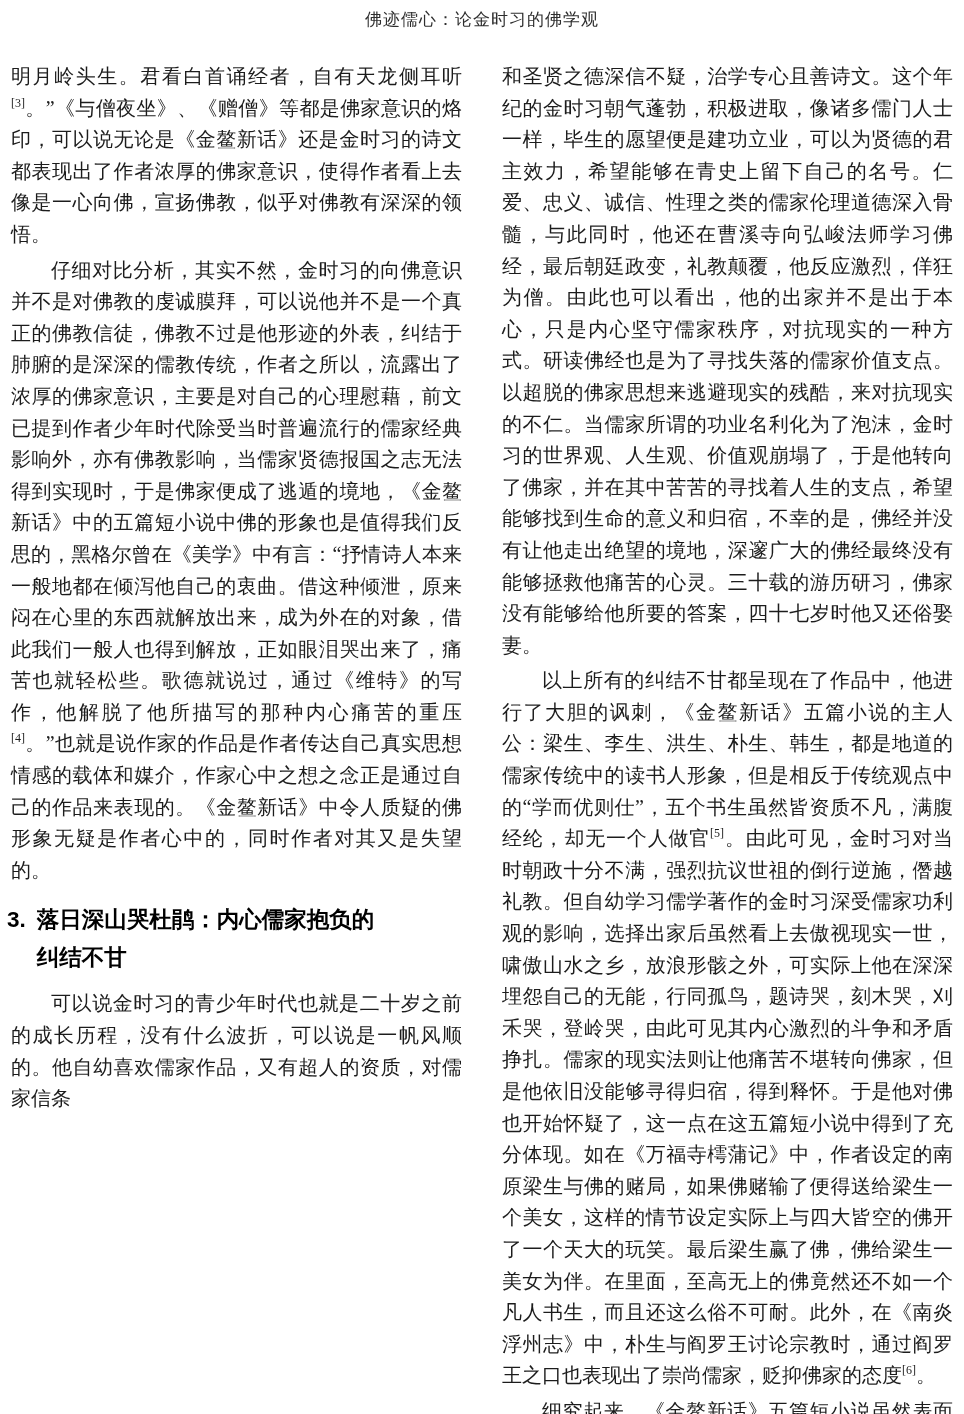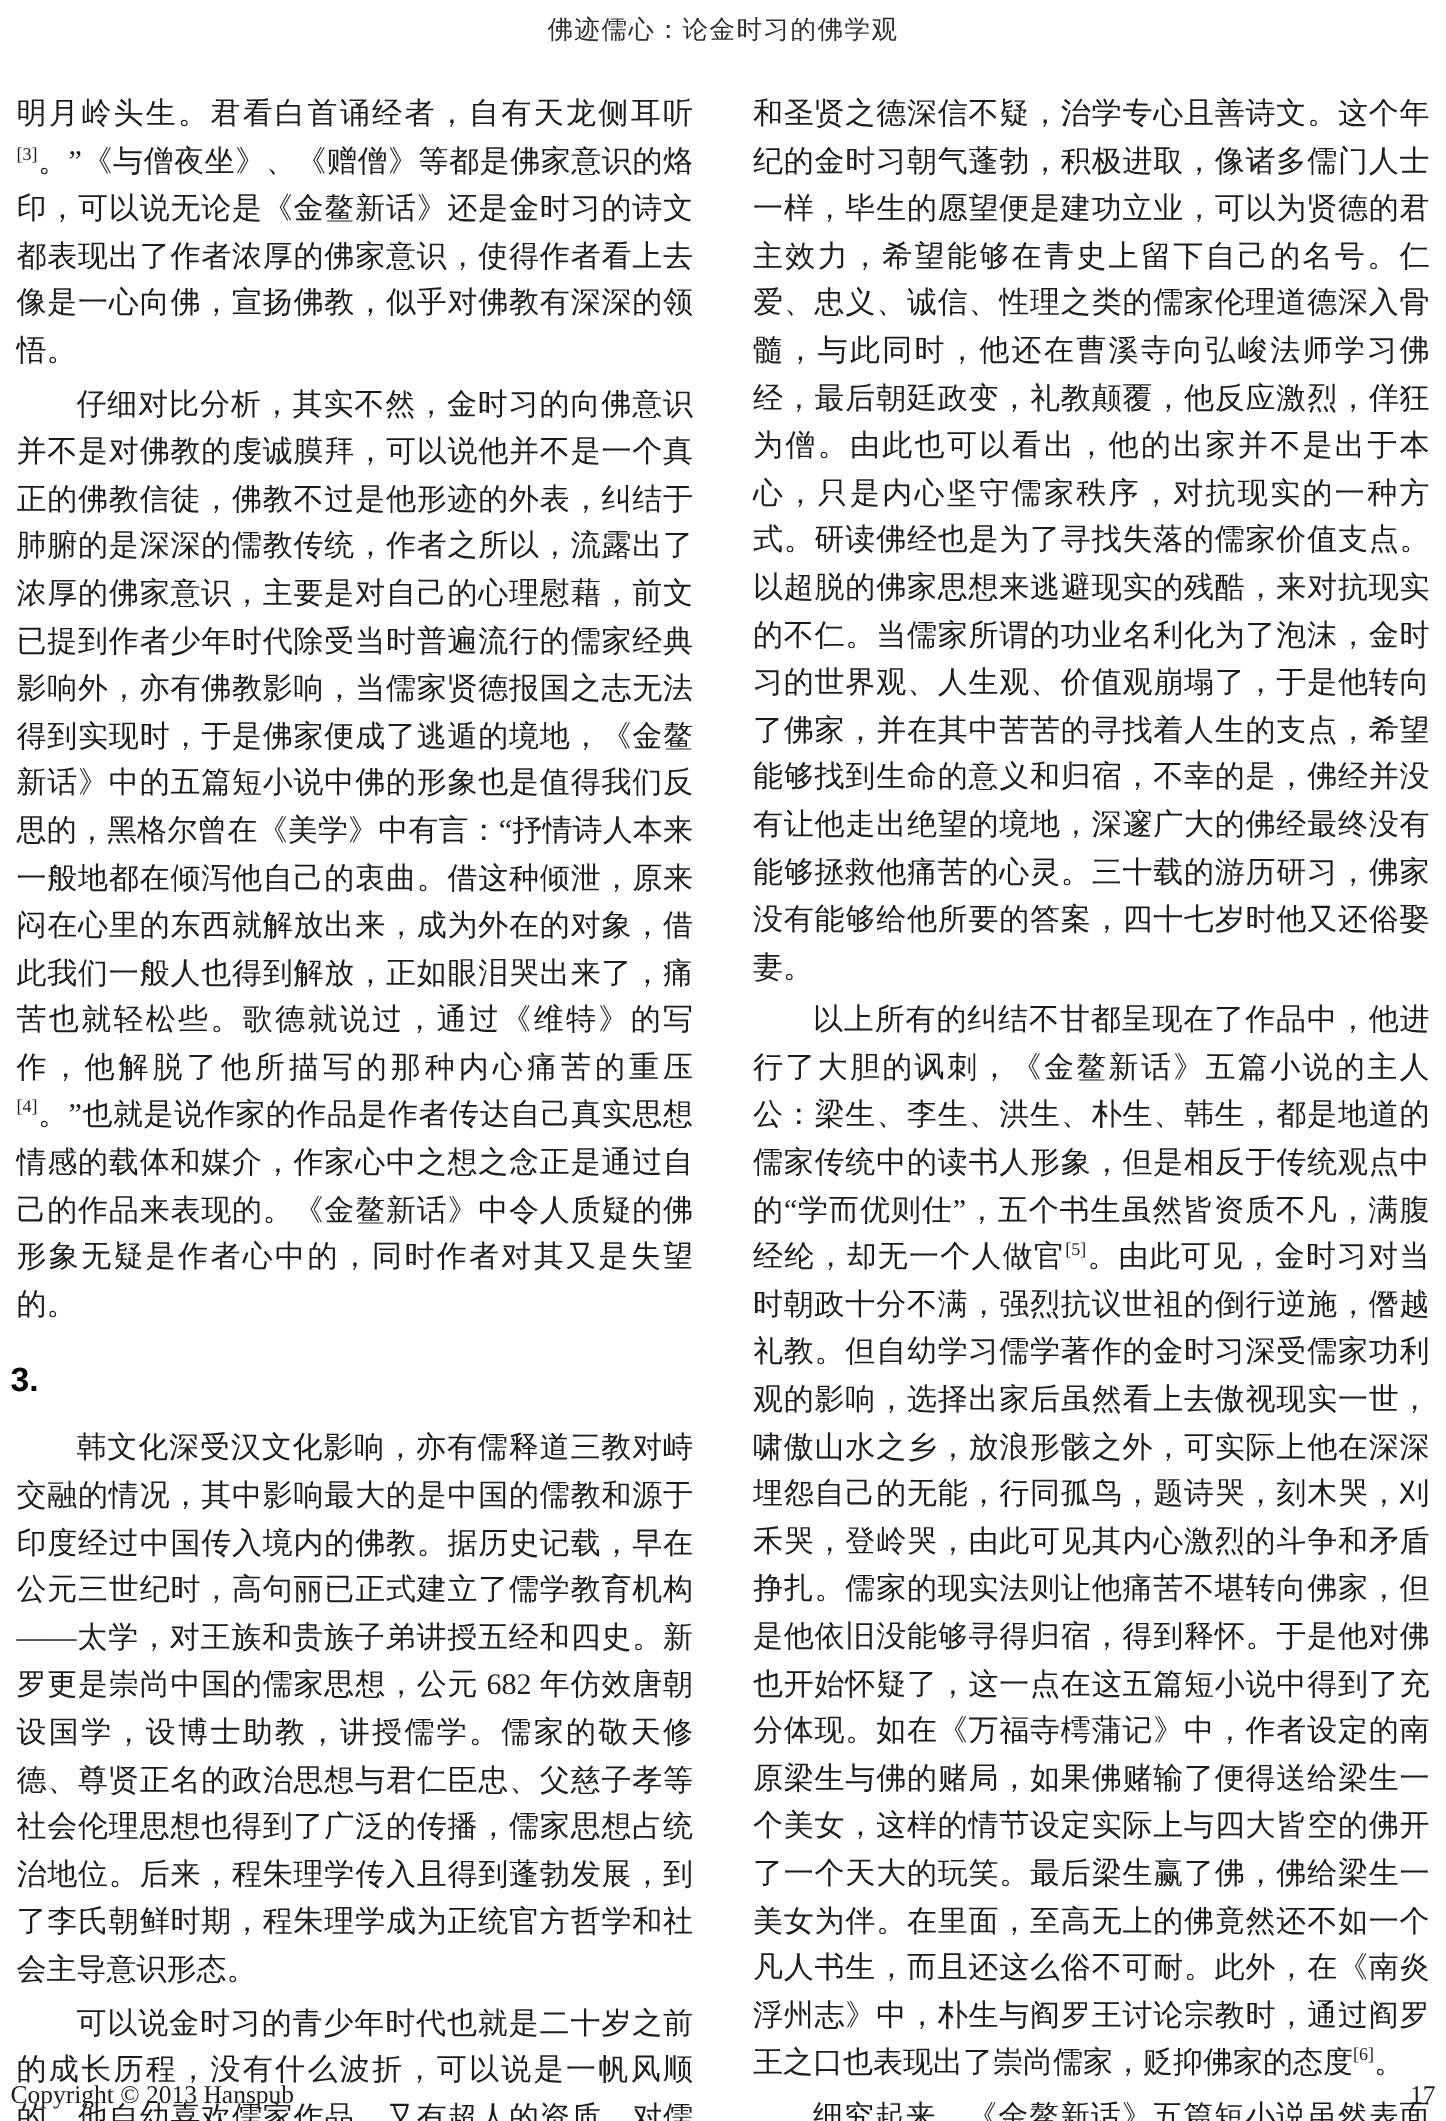--- a/index.html
+++ b/index.html
@@ -65,28 +65,25 @@
 
 <div class="page">
   <div class="running-head">佛迹儒心：论金时习的佛学观</div>
 
   <div class="content">
     <div class="column">
         <p class="para">明月岭头生。君看白首诵经者，自有天龙侧耳听<sup>[3]</sup>。”《与僧夜坐》、《赠僧》等都是佛家意识的烙印，可以说无论是《金鳌新话》还是金时习的诗文都表现出了作者浓厚的佛家意识，使得作者看上去像是一心向佛，宣扬佛教，似乎对佛教有深深的领悟。</p>
         <p class="para indent">仔细对比分析，其实不然，金时习的向佛意识并不是对佛教的虔诚膜拜，可以说他并不是一个真正的佛教信徒，佛教不过是他形迹的外表，纠结于肺腑的是深深的儒教传统，作者之所以，流露出了浓厚的佛家意识，主要是对自己的心理慰藉，前文已提到作者少年时代除受当时普遍流行的儒家经典影响外，亦有佛教影响，当儒家贤德报国之志无法得到实现时，于是佛家便成了逃遁的境地，《金鳌新话》中的五篇短小说中佛的形象也是值得我们反思的，黑格尔曾在《美学》中有言：“抒情诗人本来一般地都在倾泻他自己的衷曲。借这种倾泄，原来闷在心里的东西就解放出来，成为外在的对象，借此我们一般人也得到解放，正如眼泪哭出来了，痛苦也就轻松些。歌德就说过，通过《维特》的写作，他解脱了他所描写的那种内心痛苦的重压<sup>[4]</sup>。”也就是说作家的作品是作者传达自己真实思想情感的载体和媒介，作家心中之想之念正是通过自己的作品来表现的。《金鳌新话》中令人质疑的佛形象无疑是作者心中的，同时作者对其又是失望的。</p>
         <div class="heading">
           <span class="h-num">3.</span>
+          <span class="h-text">落日深山哭杜鹃：内心儒家抱负的
+纠结不甘</span>
         </div>
-        <p class="para indent">韩文化深受汉文化影响，亦有儒释道三教对峙交融的情况，其中影响最大的是中国的儒教和源于印度经过中国传入境内的佛教。据历史记载，早在公元三世纪时，高句丽已正式建立了儒学教育机构——太学，对王族和贵族子弟讲授五经和四史。新罗更是崇尚中国的儒家思想，公元 682 年仿效唐朝设国学，设博士助教，讲授儒学。儒家的敬天修德、尊贤正名的政治思想与君仁臣忠、父慈子孝等社会伦理思想也得到了广泛的传播，儒家思想占统治地位。后来，程朱理学传入且得到蓬勃发展，到了李氏朝鲜时期，程朱理学成为正统官方哲学和社会主导意识形态。</p>
         <p class="para indent">可以说金时习的青少年时代也就是二十岁之前的成长历程，没有什么波折，可以说是一帆风顺的。他自幼喜欢儒家作品，又有超人的资质，对儒家信条</p>
       </div>
     <div class="column">
         <p class="para">和圣贤之德深信不疑，治学专心且善诗文。这个年纪的金时习朝气蓬勃，积极进取，像诸多儒门人士一样，毕生的愿望便是建功立业，可以为贤德的君主效力，希望能够在青史上留下自己的名号。仁爱、忠义、诚信、性理之类的儒家伦理道德深入骨髓，与此同时，他还在曹溪寺向弘峻法师学习佛经，最后朝廷政变，礼教颠覆，他反应激烈，佯狂为僧。由此也可以看出，他的出家并不是出于本心，只是内心坚守儒家秩序，对抗现实的一种方式。研读佛经也是为了寻找失落的儒家价值支点。以超脱的佛家思想来逃避现实的残酷，来对抗现实的不仁。当儒家所谓的功业名利化为了泡沫，金时习的世界观、人生观、价值观崩塌了，于是他转向了佛家，并在其中苦苦的寻找着人生的支点，希望能够找到生命的意义和归宿，不幸的是，佛经并没有让他走出绝望的境地，深邃广大的佛经最终没有能够拯救他痛苦的心灵。三十载的游历研习，佛家没有能够给他所要的答案，四十七岁时他又还俗娶妻。</p>
         <p class="para indent">以上所有的纠结不甘都呈现在了作品中，他进行了大胆的讽刺，《金鳌新话》五篇小说的主人公：梁生、李生、洪生、朴生、韩生，都是地道的儒家传统中的读书人形象，但是相反于传统观点中的“学而优则仕”，五个书生虽然皆资质不凡，满腹经纶，却无一个人做官<sup>[5]</sup>。由此可见，金时习对当时朝政十分不满，强烈抗议世祖的倒行逆施，僭越礼教。但自幼学习儒学著作的金时习深受儒家功利观的影响，选择出家后虽然看上去傲视现实一世，啸傲山水之乡，放浪形骸之外，可实际上他在深深埋怨自己的无能，行同孤鸟，题诗哭，刻木哭，刈禾哭，登岭哭，由此可见其内心激烈的斗争和矛盾挣扎。儒家的现实法则让他痛苦不堪转向佛家，但是他依旧没能够寻得归宿，得到释怀。于是他对佛也开始怀疑了，这一点在这五篇短小说中得到了充分体现。如在《万福寺樗蒲记》中，作者设定的南原梁生与佛的赌局，如果佛赌输了便得送给梁生一个美女，这样的情节设定实际上与四大皆空的佛开了一个天大的玩笑。最后梁生赢了佛，佛给梁生一美女为伴。在里面，至高无上的佛竟然还不如一个凡人书生，而且还这么俗不可耐。此外，在《南炎浮州志》中，朴生与阎罗王讨论宗教时，通过阎罗王之口也表现出了崇尚儒家，贬抑佛家的态度<sup>[6]</sup>。</p>
         <p class="para indent">细究起来，《金鳌新话》五篇短小说虽然表面上</p>
       </div>
   </div>
 
-  <div class="footer">
-    <span>Copyright © 2013 Hanspub</span>
-    <span>17</span>
-  </div>
 </div>
 
 </body></html>

